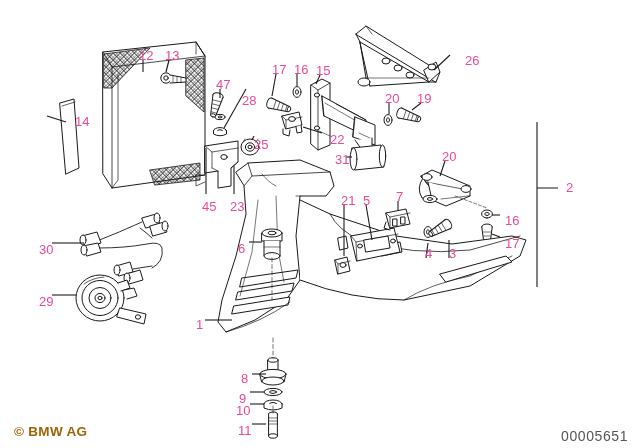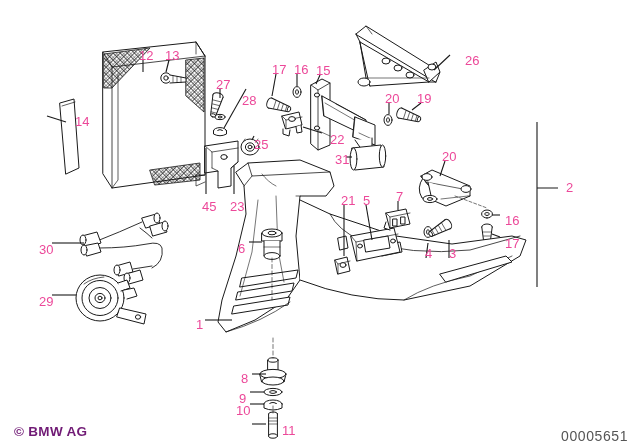--- a/index.html
+++ b/index.html
@@ -3,21 +3,21 @@
 <meta charset="utf-8">
 <style>
   html,body{margin:0;padding:0;background:#fff;}
   body{width:640px;height:448px;position:relative;overflow:hidden;
        font-family:"Liberation Sans",sans-serif;}
   #stage{position:absolute;inset:0;width:640px;height:448px;}
   svg{position:absolute;left:0;top:0;}
   .callout{position:absolute;font-weight:normal;font-size:13px;color:#ec4899;
            line-height:1;white-space:nowrap;}
   #footer-logo{position:absolute;left:14px;top:424px;font-size:13.5px;
-               font-weight:bold;color:#701a75;letter-spacing:.3px;text-align:right;}
+               font-weight:bold;color:#a16207;letter-spacing:.3px;text-align:right;}
   #diagram-id{position:absolute;left:561px;top:428px;font-size:14px;
               color:#555;letter-spacing:.6px;}
 </style>
 </head>
 <body>
 
 <div id="stage">
 
 <svg width="640" height="448" viewBox="0 0 640 448">
   <defs>
@@ -359,37 +359,37 @@
       <div class="callout" style="left: 196px; top: 318px;">1</div>
       <div class="callout" style="left: 566px; top: 181px;">2</div>
       <div class="callout" style="left: 449px; top: 247px;">3</div>
       <div class="callout" style="left: 425px; top: 247px;">4</div>
       <div class="callout" style="left: 363px; top: 194px;">5</div>
       <div class="callout" style="left: 238px; top: 242px;">6</div>
       <div class="callout" style="left: 396px; top: 190px;">7</div>
       <div class="callout" style="left: 241px; top: 372px;">8</div>
       <div class="callout" style="left: 239px; top: 392px;">9</div>
       <div class="callout" style="left: 236px; top: 404px; text-align: right;">10</div>
-      <div class="callout" style="left: 238px; top: 424px; margin-left: 44px;">11</div>
+      <div class="callout" style="left: 238px; top: 424px;">11</div>
       <div class="callout" style="left: 139px; top: 49px;">12</div>
       <div class="callout" style="left: 165px; top: 49px;">13</div>
       <div class="callout" style="left: 36px; top: 115px; margin-left: 39px;">14</div>
       <div class="callout" style="left: 316px; top: 64px;">15</div>
       <div class="callout" style="left: 294px; top: 63px;">16</div>
       <div class="callout" style="left: 272px; top: 63px;">17</div>
       <div class="callout" style="left: 385px; top: 92px;">20</div>
       <div class="callout" style="left: 417px; top: 92px;">19</div>
       <div class="callout" style="left: 442px; top: 150px;">20</div>
       <div class="callout" style="left: 341px; top: 194px;">21</div>
       <div class="callout" style="left: 330px; top: 133px;">22</div>
       <div class="callout" style="left: 230px; top: 200px;">23</div>
       <div class="callout" style="left: 202px; top: 200px;">45</div>
       <div class="callout" style="left: 254px; top: 126px; margin-top: 12px;">25</div>
       <div class="callout" style="left: 457px; top: 54px; margin-left: 8px;">26</div>
-      <div class="callout" style="left: 216px; top: 78px;">27</div>
+      <div class="callout" style="left: 216px; top: 78px;">47</div>
       <div class="callout" style="left: 242px; top: 78px; margin-top: 16px;">28</div>
       <div class="callout" style="left: 39px; top: 295px;">29</div>
       <div class="callout" style="left: 39px; top: 243px;">30</div>
       <div class="callout" style="left: 335px; top: 153px;">31</div>
       <div class="callout" style="left: 505px; top: 214px;">16</div>
       <div class="callout" style="left: 505px; top: 237px;">17</div>
     </div>
 
 <div id="footer-logo">© BMW AG</div>
 <div id="diagram-id">00005651</div>

